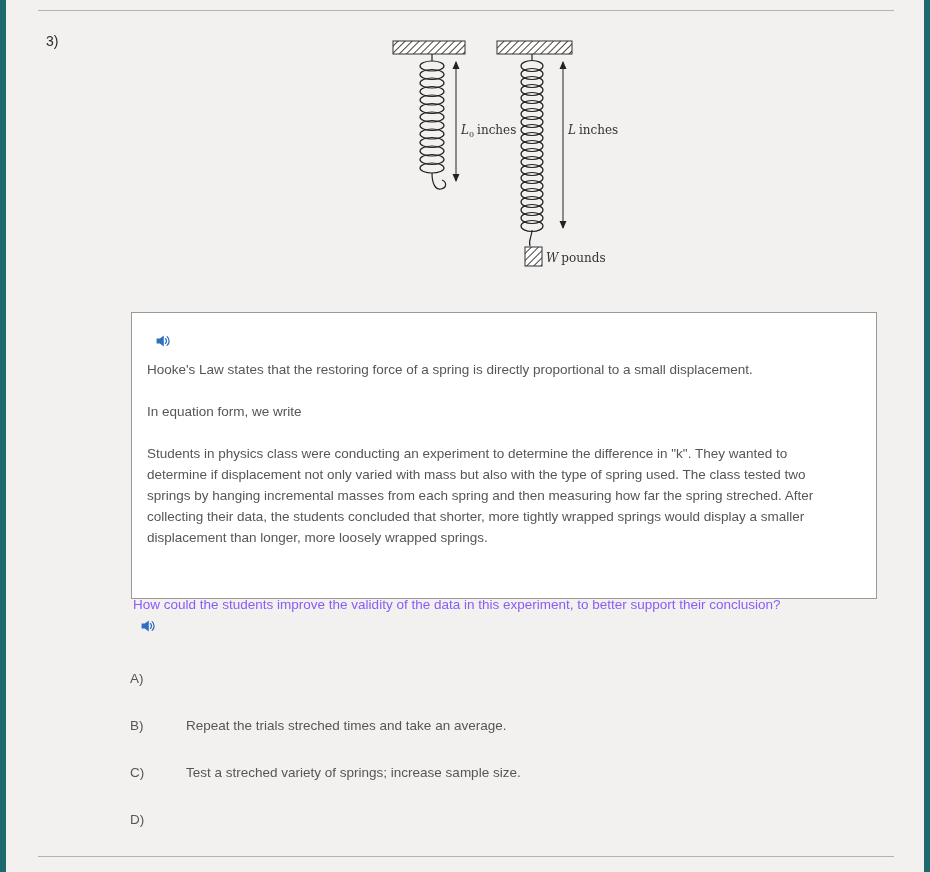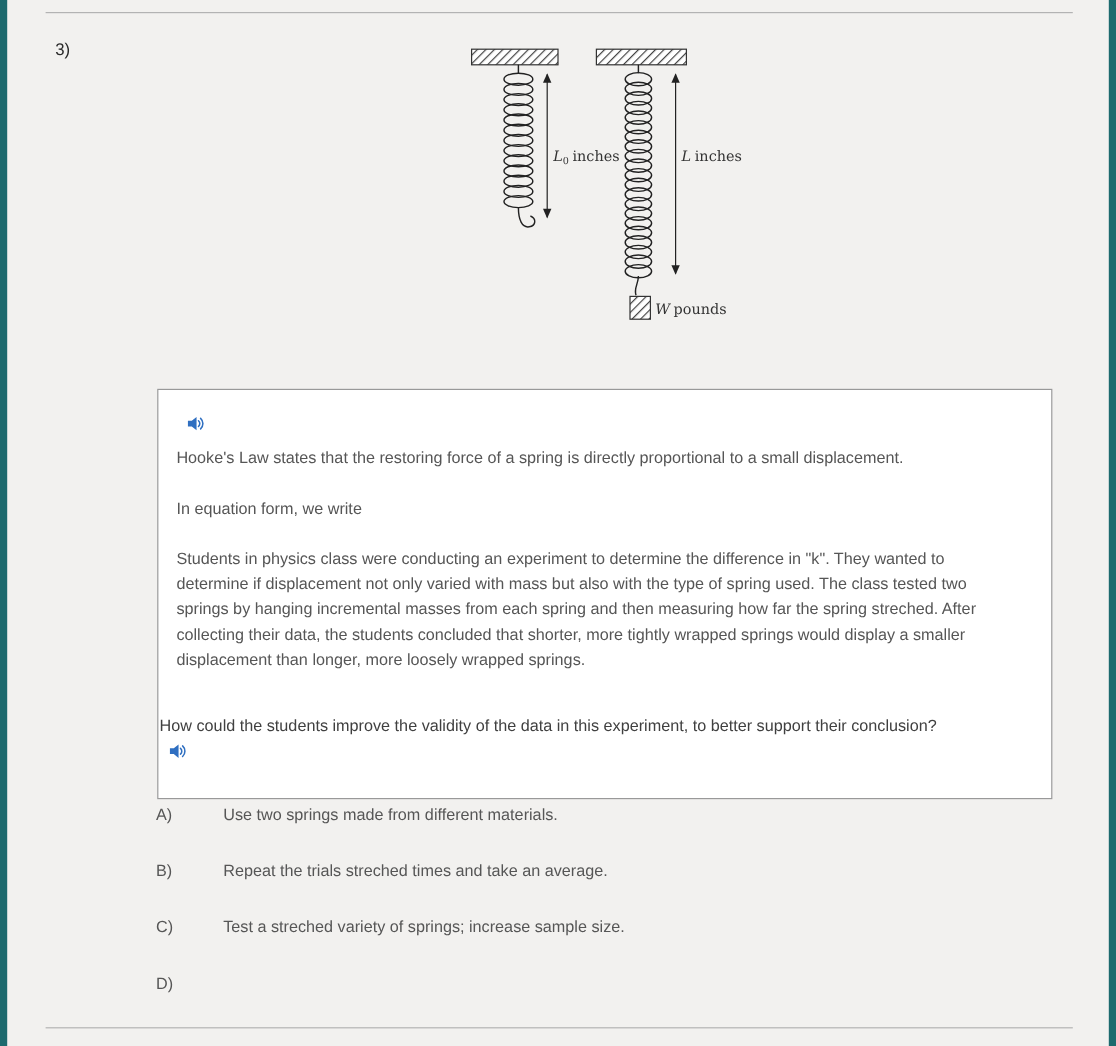--- a/index.html
+++ b/index.html
@@ -16,30 +16,30 @@
   .divider.top { top:10px; }
   .divider.bottom { top:856px; }
   .qnum { position:absolute; left:46px; top:33px; font-size:14px; color:#2b2b2b; }
   .figure { position:absolute; left:380px; top:34px; }
   .coil { fill:none; stroke:#222; stroke-width:1.2px; }
   .figline { stroke:#222; stroke-width:1px; }
   .figtext { font-family:"DejaVu Serif", serif; font-size:12px; fill:#333; }
   .ital { font-style:italic; }
   .sub { font-size:8px; }
   .passage {
-    position:absolute; left:131px; top:324px; width:746px; height:342px;
+    position:absolute; left:131px; top:312px; width:746px; height:287px;
     background:#ffffff; border:1px solid #999; box-sizing:border-box;
   }
   .audio {
     background:none; border:none; padding:0; margin:0; cursor:pointer; line-height:0;
   }
   .passage .audio { position:absolute; left:22px; top:20px; }
   .ptext { position:absolute; left:15px; top:46px; width:700px; font-size:13.5px; line-height:21px; color:#565656; }
   .ptext p { margin:0 0 21px 0; }
-  .prompt { position:absolute; left:133px; top:597px; width:720px; font-size:13.5px; color:#404040; }
+  .prompt { position:absolute; left:133px; top:597px; width:720px; font-size:13.5px; color:#8b5cf6; }
   .audio2 { position:absolute; left:139px; top:618px; }
   .answers { position:absolute; left:130px; top:669px; width:740px; }
   .answer { display:flex; margin-bottom:27px; font-size:13.5px; line-height:20px; color:#565656; cursor:pointer; }
   .answer .letter { display:inline-block; width:56px; flex:0 0 56px; }
 </style>
 </head>
 <body>
 
 <div class="edge left"></div>
 <div class="edge right"></div>
@@ -147,21 +147,20 @@
   <svg width="18" height="16" viewBox="0 0 20 20">
     <polygon points="2,7 6,7 11,3 11,17 6,13 2,13" fill="#2f6fc1"></polygon>
     <path d="M13,7 a4,4 0 0 1 0,6" stroke="#2f6fc1" fill="none" stroke-width="1.6" stroke-linecap="round"></path>
     <path d="M15.2,4.5 a7.5,7.5 0 0 1 0,11" stroke="#2f6fc1" fill="none" stroke-width="1.6" stroke-linecap="round"></path>
   </svg>
 </button>
 
 <div class="answers">
   <div class="answer">
     <span class="letter">A)</span>
-    <span class="atext">Use two springs made from different materials.</span>
   </div>
   <div class="answer">
     <span class="letter">B)</span>
     <span class="atext">Repeat the trials streched times and take an average.</span>
   </div>
   <div class="answer">
     <span class="letter">C)</span>
     <span class="atext">Test a streched variety of springs; increase sample size.</span>
   </div>
   <div class="answer">

